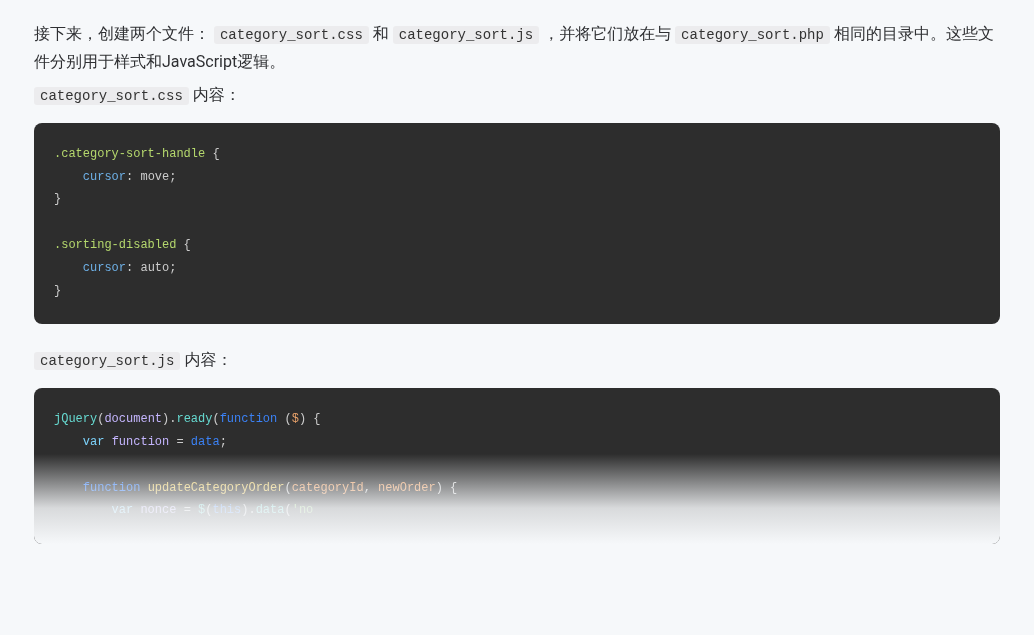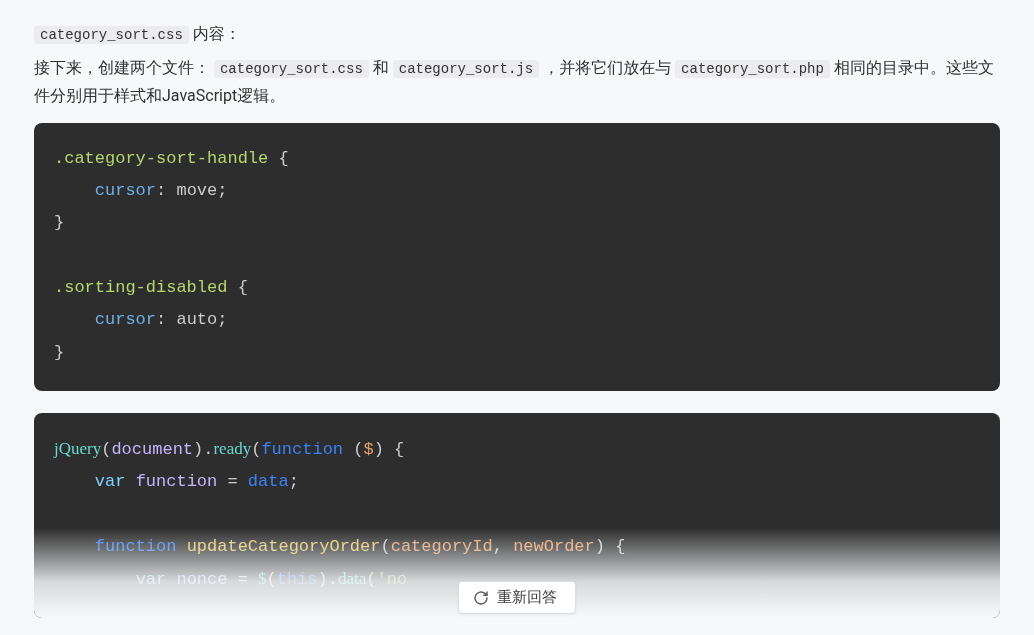--- a/index.html
+++ b/index.html
@@ -25,32 +25,32 @@
     font-size: 14px;
     color: #333;
   }
   .codeblock {
     background: #2d2d2d;
     border-radius: 8px;
     padding: 20px 20px 22px 20px;
     margin-top: 14px;
     margin-bottom: 22px;
     font-family: "Courier New", Consolas, monospace;
-    font-size: 17px;
+    font-size: 12px;
     line-height: 1.9;
     white-space: pre;
     color: #cccccc;
     overflow: hidden;
   }
   .tok-sel  { color: #b5d86d; } 
   .tok-brace{ color: #cccccc; }
   .tok-prop { color: #6eb0e6; } 
   .tok-punc { color: #cccccc; }
   .tok-val  { color: #cccccc; }
-  .tok-id   { color: #66d9d0; font-family: Liberation Serif, serif; } 
+  .tok-id   { color: #66d9d0; } 
   .tok-white{ color: #c4b5fd; }
   .tok-kw   { color: #7dd3fc; } 
   .tok-pink { color: #3b82f6; }
   .tok-orange{ color: #e9a26a; }
   .tok-yellow{ color: #e6c96a; }
   .tok-str  { color: #89c66a; }
 
   .second-block-wrap {
     position: relative;
   }
@@ -84,53 +84,49 @@
     width: 16px; height: 16px;
     stroke: #5a5b5e;
   }
 </style>
 </head>
 <body>
 
 <div class="content">
 
   <p class="para">
-    <code class="inline-code">category_sort.css</code><span> 内容：</span>
-  </p>
-
-  <p class="para">
     <span>接下来，创建两个文件：</span>
     <code class="inline-code">category_sort.css</code>
     <span> 和 </span>
     <code class="inline-code">category_sort.js</code>
     <span> ，并将它们放在与 </span>
     <code class="inline-code">category_sort.php</code>
     <span> 相同的目录中。这些文件分别用于样式和JavaScript逻辑。</span>
+  </p>
+
+  <p class="para">
+    <code class="inline-code">category_sort.css</code><span> 内容：</span>
   </p>
 
   <div class="codeblock"><span class="tok-sel">.category-sort-handle</span><span class="tok-brace"> {</span>
     <span class="tok-prop">cursor</span><span class="tok-punc">: </span><span class="tok-val">move</span><span class="tok-punc">;</span>
 <span class="tok-brace">}</span>
 
 <span class="tok-sel">.sorting-disabled</span><span class="tok-brace"> {</span>
     <span class="tok-prop">cursor</span><span class="tok-punc">: </span><span class="tok-val">auto</span><span class="tok-punc">;</span>
 <span class="tok-brace">}</span></div>
 
+  <p class="para">
+    <code class="inline-code">category_sort.js</code><span> 内容：</span>
+  </p>
 
   <div class="second-block-wrap">
     <div class="codeblock"><span class="tok-id">jQuery</span><span class="tok-punc">(</span><span class="tok-white">document</span><span class="tok-punc">).</span><span class="tok-id">ready</span><span class="tok-punc">(</span><span class="tok-pink">function</span><span class="tok-punc"> (</span><span class="tok-orange">$</span><span class="tok-punc">) {</span>
     <span class="tok-kw">var</span> <span class="tok-white">function</span> <span class="tok-punc">= </span><span class="tok-pink">data</span><span class="tok-punc">;</span>
 
     <span class="tok-pink">function</span> <span class="tok-yellow">updateCategoryOrder</span><span class="tok-punc">(</span><span class="tok-orange">categoryId</span><span class="tok-punc">, </span><span class="tok-orange">newOrder</span><span class="tok-punc">) {</span>
         <span class="tok-kw">var</span> <span class="tok-white">nonce</span> <span class="tok-punc">= </span><span class="tok-id">$</span><span class="tok-punc">(</span><span class="tok-pink">this</span><span class="tok-punc">).</span><span class="tok-id">data</span><span class="tok-punc">(</span><span class="tok-str">'no</span></div>
 
     <div class="fade-overlay"></div>
 
-    <button class="refresh-btn">
-      <svg viewBox="0 0 24 24" fill="none" stroke="currentColor" stroke-width="2.2" stroke-linecap="round" stroke-linejoin="round">
-        <path d="M21 12a9 9 0 1 1-3.2-6.9L21 8"></path>
-        <polyline points="21 3 21 8 16 8"></polyline>
-      </svg>
-      <span>重新回答</span>
-    </button>
   </div>
 
 </div>
 
 </body></html>

